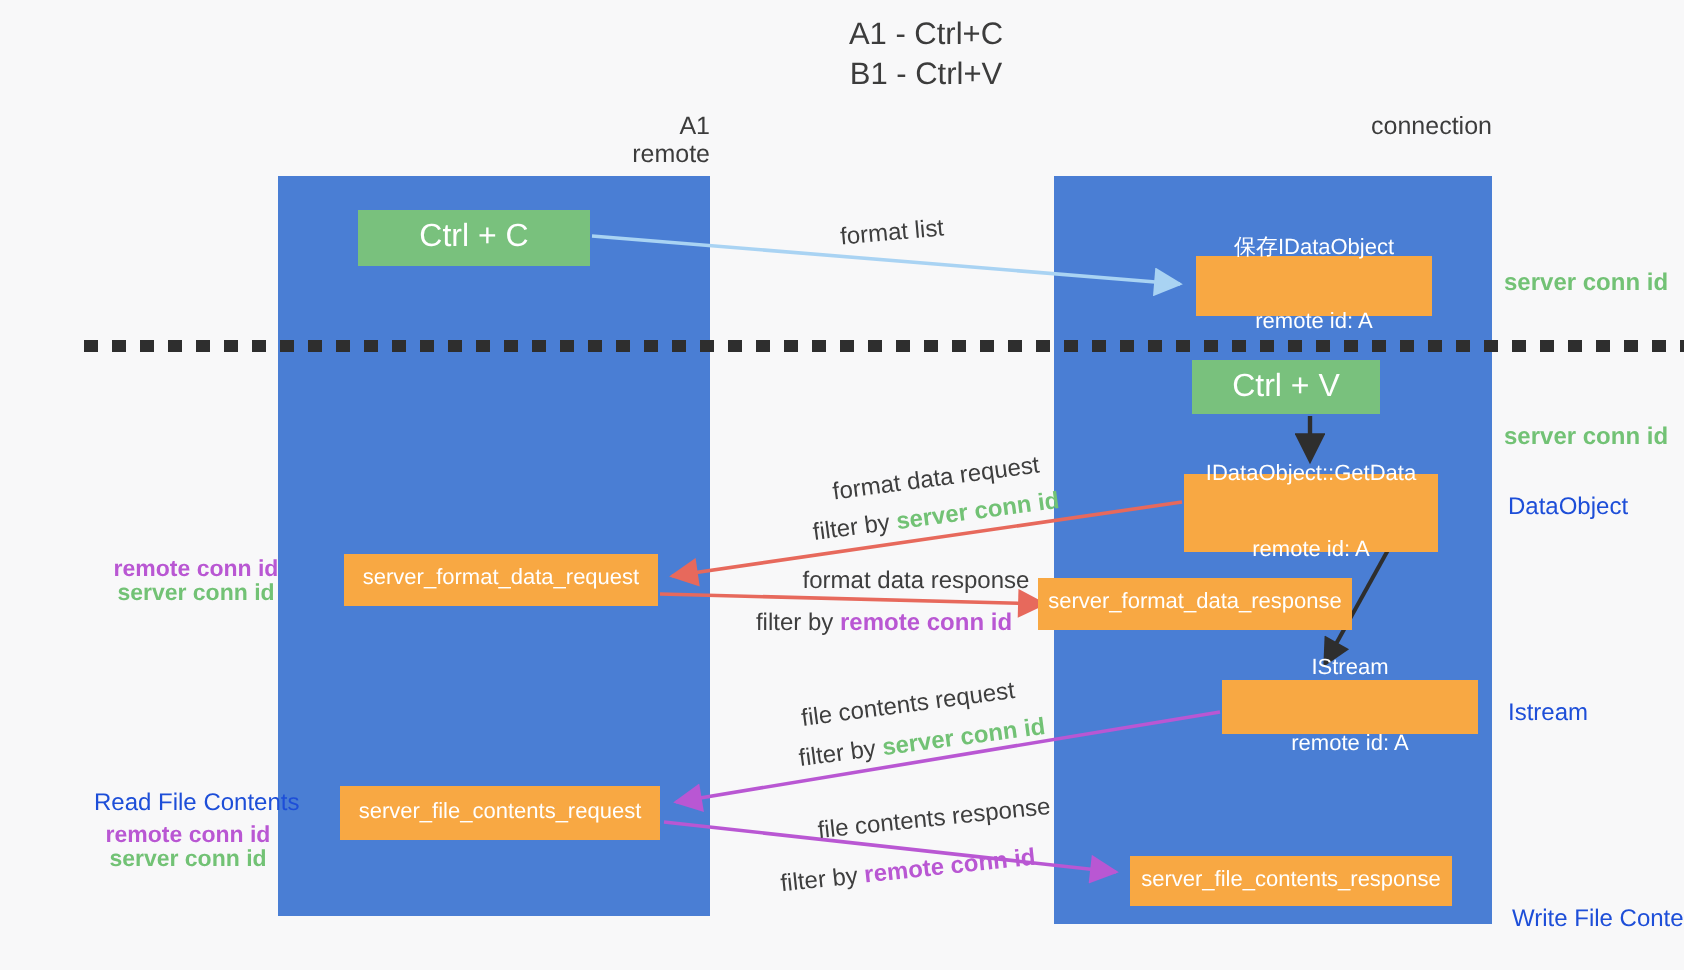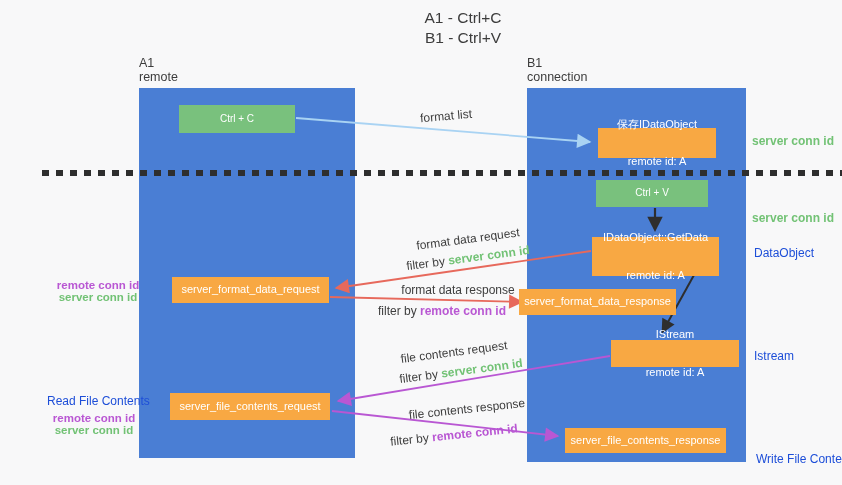--- a/index.html
+++ b/index.html
@@ -2,23 +2,23 @@
 <html><head>
 <meta charset="utf-8">
 <style>
   html,body{margin:0;padding:0;background:#f8f8f9;font-family:"Liberation Sans",sans-serif;}
   .canvas{position:relative;width:842px;height:485px;background:#f8f8f9;overflow:hidden;margin-left:42px;}
   .column{position:absolute;background:#4a7ed4;}
   .dashed{position:absolute;left:0;top:170px;width:842px;height:6px;
           background:repeating-linear-gradient(90deg,#2e2e2e 0 7px,transparent 7px 14px);}
   .title{position:absolute;left:0;top:8px;width:842px;text-align:center;
          font-size:15.5px;color:#3c3c3c;line-height:20px;}
-  .colhead{position:absolute;text-align:left;font-size:12.5px;color:#3c3c3c;line-height:14px;}
+  .colhead{position:absolute;text-align:right;font-size:12.5px;color:#3c3c3c;line-height:14px;}
   .box{position:absolute;display:flex;flex-direction:column;align-items:center;justify-content:center;
-       color:#fff;font-size:10px;text-align:center;line-height:1.22;white-space:nowrap;}
+       color:#fff;font-size:16px;text-align:center;line-height:1.22;white-space:nowrap;}
   .box.small{font-size:11px;gap:24px;}
   .green{background:#79c17d;}
   .orange{background:#f8a843;}
   .lbl{position:absolute;font-size:12px;color:#3e3e3e;white-space:nowrap;
        transform-origin:center;}
   .ctr{transform:translate(-50%,-50%);}
   .gtxt{color:#72c275;font-weight:bold;}
   .ptxt{color:#b957d3;font-weight:bold;}
   .side-right{position:absolute;font-size:12px;color:#1d4ed8;white-space:nowrap;}
   .side-green{position:absolute;font-size:12px;font-weight:bold;color:#72c275;white-space:nowrap;}
@@ -33,21 +33,20 @@
   <div class="title">
     <div>A1 - Ctrl+C</div>
     <div>B1 - Ctrl+V</div>
   </div>
 
   <div class="colhead" style="left:97px;top:56px;width:216px;">
     <div>A1</div>
     <div>remote</div>
   </div>
   <div class="colhead" style="left:485px;top:56px;width:219px;">
-    <div>B1</div>
     <div>connection</div>
   </div>
 
   <div class="column" style="left:97px;top:88px;width:216px;height:370px;"></div>
   <div class="column" style="left:485px;top:88px;width:219px;height:374px;"></div>
 
   <div class="dashed"></div>
 
   <svg class="arrows" width="842" height="485" viewBox="0 0 842 485">
     <defs>
@@ -75,21 +74,21 @@
 
   <div class="box green" style="left:137px;top:105px;width:116px;height:28px;">
     <div>Ctrl + C</div>
   </div>
 
   <div class="box orange small" style="left:556px;top:128px;width:118px;height:30px;">
     <div>保存IDataObject</div>
     <div>remote id: A</div>
   </div>
 
-  <div class="box green" style="left:554px;top:180px;width:112px;height:27px;">
+  <div class="box green" style="left:554px;top:180px;width:94px;height:27px;">
     <div>Ctrl + V</div>
   </div>
 
   <div class="box orange small" style="left:550px;top:237px;width:127px;height:39px;">
     <div>IDataObject::GetData</div>
     <div>remote id: A</div>
   </div>
 
   <div class="box orange small" style="left:130px;top:277px;width:157px;height:26px;">
     <div>server_format_data_request</div>

